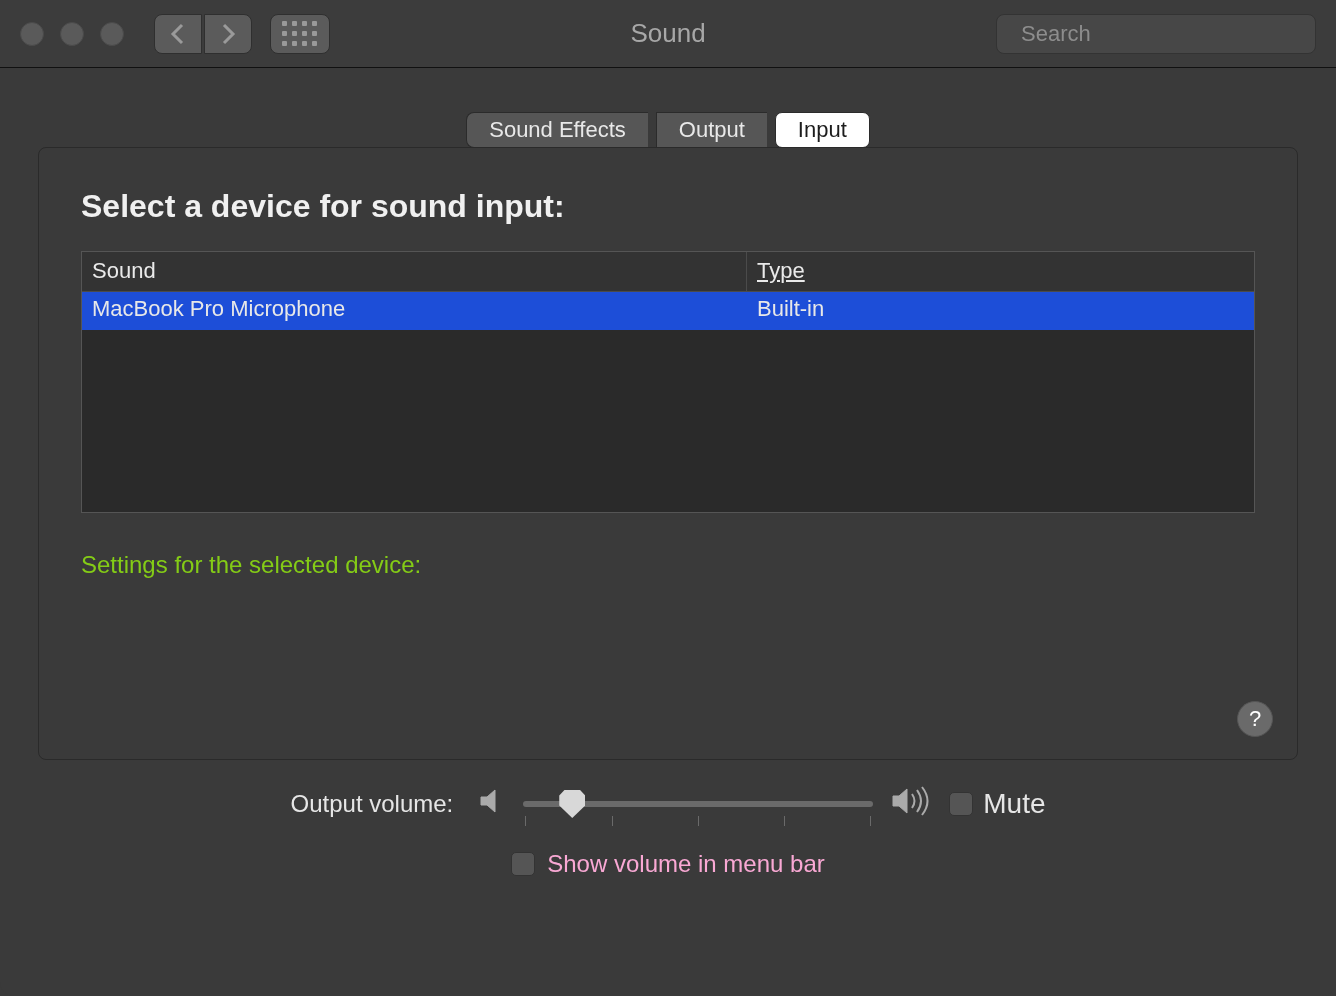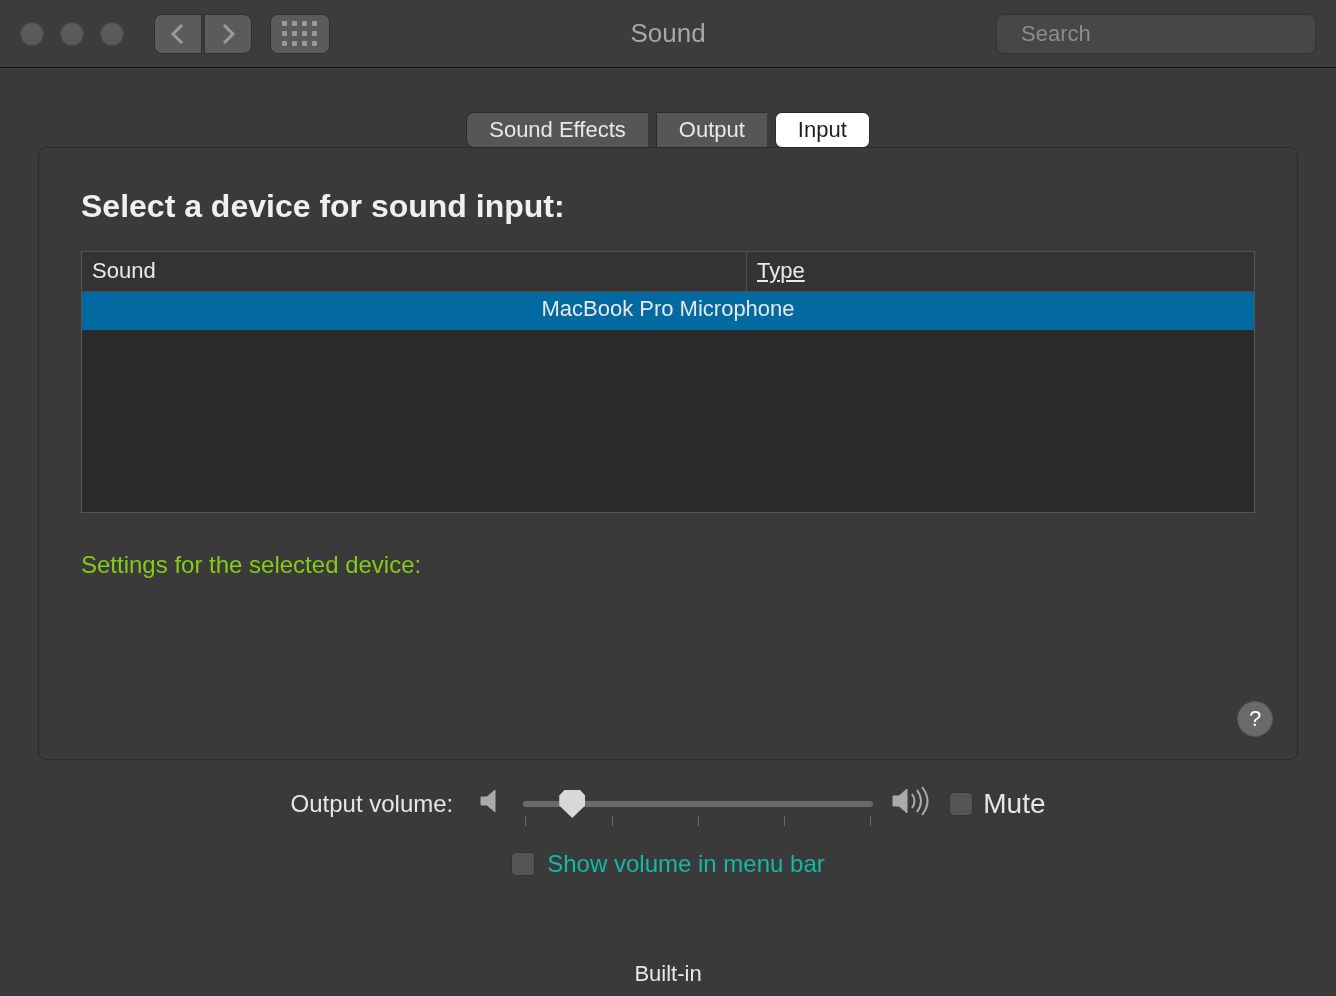--- a/index.html
+++ b/index.html
@@ -156,25 +156,24 @@
     font-size: 22px;
     color: #eaeaea;
     font-weight: 500;
   }
   .col.name { flex: 0 0 665px; border-right: 1px solid #4b4b4b; }
   .col.type { flex: 1; text-decoration: underline; }
   .tbody { flex:1; }
   .row {
     display: flex;
     height: 38px;
-    align-items: center;
-    background: #0369a1;
+    align-items: flex-start;
+    background: #1d4ed8;
     font-size: 22px;
     color: #e8e8e8;
-    flex-direction: column;
   }
   .row .cell { padding: 4px 10px; }
   .cell.name { flex: 0 0 665px; }
   .cell.type { flex: 1; }
   .empty-rows { flex:1; background:#262626; }
   .settings-label {
     font-size: 24px;
     color: #84cc16;
     margin-top: 38px;
     margin-bottom: 160px;
@@ -228,21 +227,21 @@
     clip-path: polygon(20% 0, 80% 0, 100% 20%, 100% 55%, 50% 100%, 0 55%, 0 20%);
     border-radius:4px;
   }
   .checkbox {
     width:24px;height:24px;background:#555;border-radius:5px;border:1px solid #333;
     flex-shrink:0;
   }
   .mute-group { display:flex;align-items:center;gap:10px; font-size:28px; color:#e6e6e6; }
   .menubar-row {
     display:flex; align-items:center; justify-content:center; gap:12px;
-    margin-top: 28px; font-size:24px; color:#14b8a6;
+    margin-top: 28px; font-size:24px; color:#f9a8d4;
   }
 </style>
 </head>
 <body>
 
 <div class="window">
 
   <div class="titlebar">
     <div class="traffic-lights">
       <div class="traffic-light"></div>

